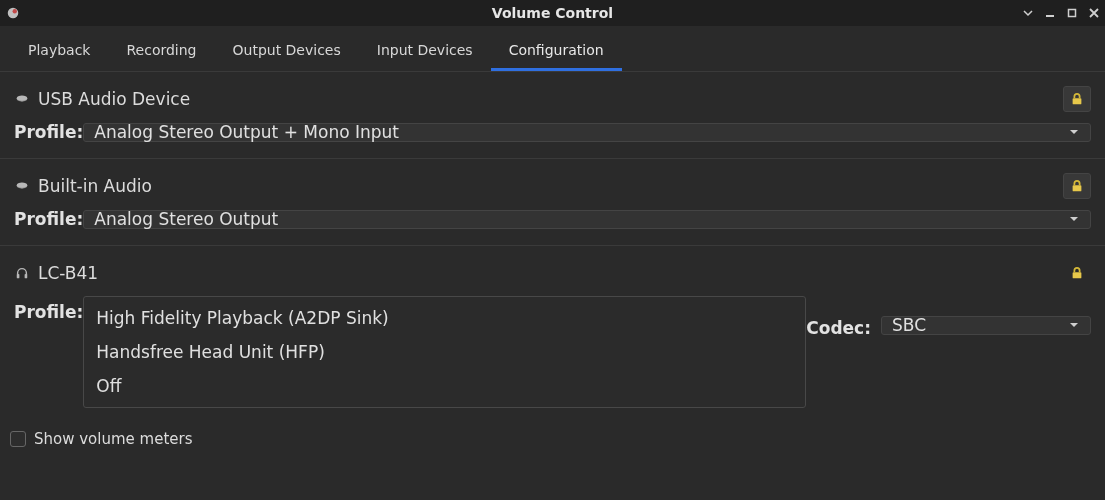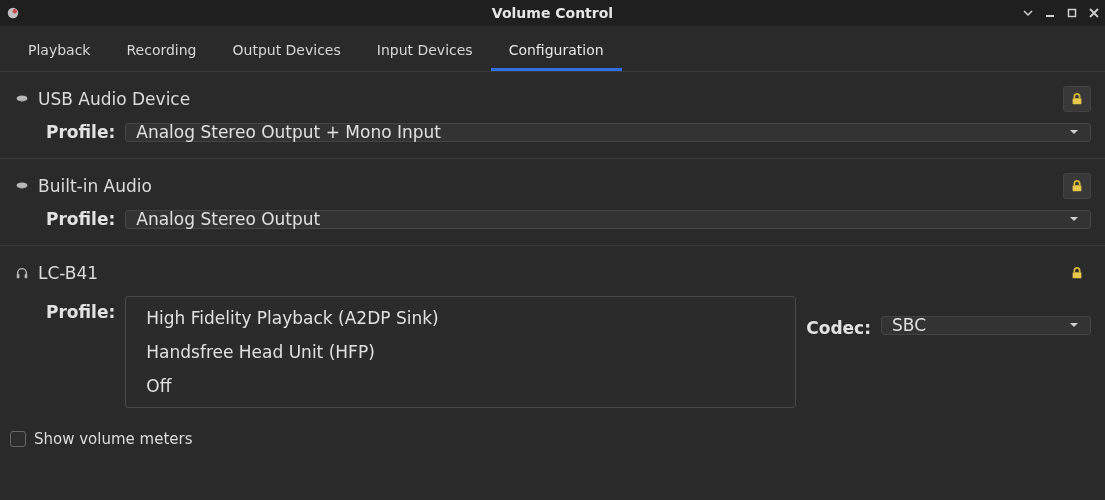--- a/index.html
+++ b/index.html
@@ -101,23 +101,21 @@
     align-items: center;
     justify-content: center;
     cursor: pointer;
   }
   .lock-btn .lock-icon-wrap { width: 14px; height: 14px; }
   .lock-btn.plain { background: transparent; border: none; }
 
   .profile-row {
     display: flex;
     align-items: center;
-    gap: 10px;
     padding: 2px 0 6px 0;
-    margin-left: 32px;
   }
   .profile-row .label {
     font-weight: bold;
     font-size: 17px;
     color: #e2e2e2;
     flex-shrink: 0;
   }
 
   .combo {
     flex: 1;
@@ -141,21 +139,21 @@
   }
 
   .codec-combo { flex: 0 0 210px; }
 
   
   .dropdown-open {
     flex: 1;
     background: #2b2b2b;
     border: 1px solid #484848;
     border-radius: 3px;
-    padding: 4px 8px;
+    padding: 4px 0;
     align-self: flex-start;
   }
   .dropdown-open .item {
     padding: 7px 12px;
     font-size: 17px;
     color: #e0e0e0;
     cursor: pointer;
   }
 
   .profile-row.with-open {

